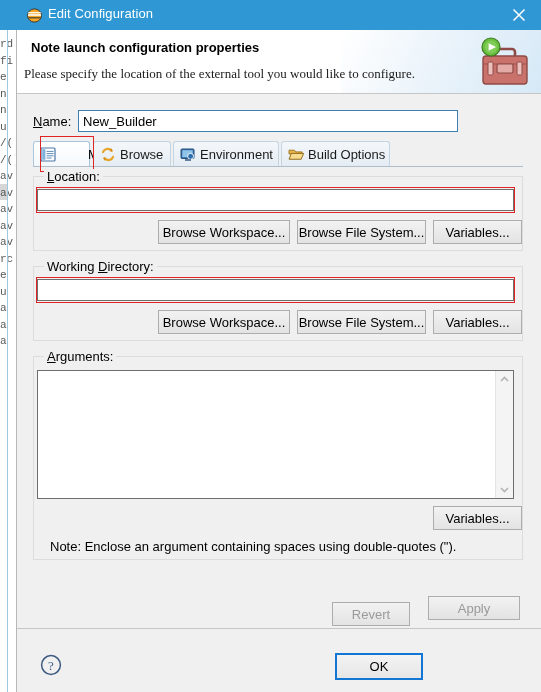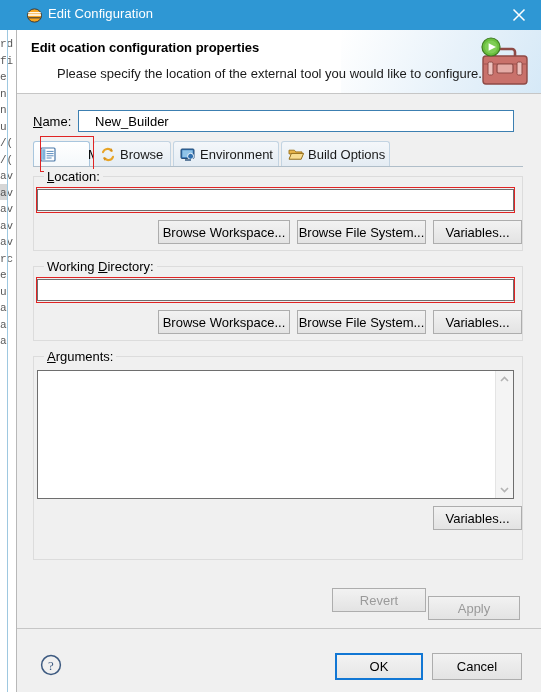--- a/index.html
+++ b/index.html
@@ -85,22 +85,22 @@
   }
   #header-gradient {
     position: absolute; right: 0; top: 0; width: 200px; height: 64px;
     background: linear-gradient(115deg, rgba(255,255,255,1) 0%, rgba(232,242,250,1) 55%, rgba(214,233,247,1) 100%);
   }
   #header-title {
     position: absolute; left: 14px; top: 10px;
     font-size: 13px; font-weight: bold; color: #000000;
   }
   #header-subtitle {
-    position: absolute; left: 40px; top: 36px;
-    font-size: 13px; color: #1a1a1a;
+    position: absolute; left: 7px; top: 36px;
+    font-size: 13px; color: #1a1a1a; font-family: Liberation Serif, serif;
   }
   #header-icon {
     position: absolute; right: 10px; top: 4px; width: 58px; height: 56px;
   }
   #header-sep {
     position: absolute; left: 0; top: 93px; width: 524px; height: 1px;
     background: #c6c6c6;
   }
 
   
@@ -110,28 +110,28 @@
   }
 
   
   #name-label {
     position: absolute; left: 16px; top: 114px;
     font-size: 13px; color: #000;
   }
   #name-label u { text-decoration: underline; }
   #name-input {
     position: absolute; left: 61px; top: 110px;
-    width: 436px; height: 22px;
+    width: 380px; height: 22px;
     background: #ffffff;
     border: 1px solid #3c7fb1;
     box-sizing: border-box;
     font-family: "Liberation Sans", sans-serif;
     font-size: 13px;
     color: #000;
-    padding: 0 16px;
+    padding: 0 4px;
     line-height: 20px;
     outline: none;
   }
 
   
   #tabfolder {
     position: absolute; left: 16px; top: 141px;
     width: 490px; height: 30px;
   }
   .tab {
@@ -331,21 +331,21 @@
     <span id="title-text">Edit Configuration</span>
     <div id="close-btn">
       <svg width="14" height="14" viewBox="0 0 14 14">
         <path d="M1.5 1.5 L12.5 12.5 M12.5 1.5 L1.5 12.5" stroke="#ffffff" stroke-width="1.5" fill="none"></path>
       </svg>
     </div>
   </div>
 
   <div id="header">
     <div id="header-gradient"></div>
-    <div id="header-title">Edit ocation configuration properties</div>
+    <div id="header-title">Note launch configuration properties</div>
     <div id="header-subtitle">Please specify the location of the external tool you would like to configure.</div>
     <span id="header-icon">
       <svg width="58" height="56" viewBox="0 0 58 56">
 
         <rect x="10" y="22" width="44" height="28" rx="3" fill="#c9716b" stroke="#8e4a46" stroke-width="1.4"></rect>
         <path d="M10 30 h44" stroke="#9e5450" stroke-width="1"></path>
 
         <path d="M22 22 v-4 a3 3 0 0 1 3-3 h14 a3 3 0 0 1 3 3 v4" fill="none" stroke="#8e4a46" stroke-width="2.6"></path>
 
         <rect x="24" y="30" width="16" height="9" rx="1.5" fill="#e4aba6" stroke="#8e4a46" stroke-width="1.2"></rect>
@@ -461,36 +461,34 @@
       <span class="sb-arrow">
         <svg width="9" height="7" viewBox="0 0 9 7">
             <path d="M1 2 L4.5 5.5 L8 2" fill="none" stroke="#b3b3b3" stroke-width="1.6"></path>
           </svg>
       </span>
     </div>
   </div>
   <div class="btn" style="left:416px; top:506px; width:89px; height:24px;">
     <span>Variables...</span>
   </div>
-
-  <div class="btn disabled" style="left:315px; top:588px; width:94px; height:24px;justify-content:center;">
+  <div id="note-text">Note: Enclose an argument containing spaces using double-quotes (").</div>
+
+  <div class="btn disabled" style="left:315px; top:602px; width:78px; height:24px;justify-content:center;">
     <span>Revert</span>
   </div>
   <div class="btn disabled" style="left:411px; top:596px; width:92px; height:24px;">
     <span>Apply</span>
   </div>
 
   <div id="footer-sep"></div>
   <div id="footer"></div>
   <span id="help-icon">
     <svg width="22" height="22" viewBox="0 0 22 22">
       <circle cx="11" cy="11" r="9.4" fill="none" stroke="#3d5a80" stroke-width="1.5"></circle>
       <text x="11" y="15.6" text-anchor="middle" font-family="Liberation Serif, serif" font-size="13" fill="#3d5a80">?</text>
     </svg>
   </span>
   <div class="btn default-btn" style="left:318px; top:653px; width:88px; height:27px;">
     <span>OK</span>
   </div>
-  <div class="btn" style="left:415px; top:653px; width:90px; height:27px;">
-    <span>Cancel</span>
-  </div>
 
 </div>
 
 </body></html>

